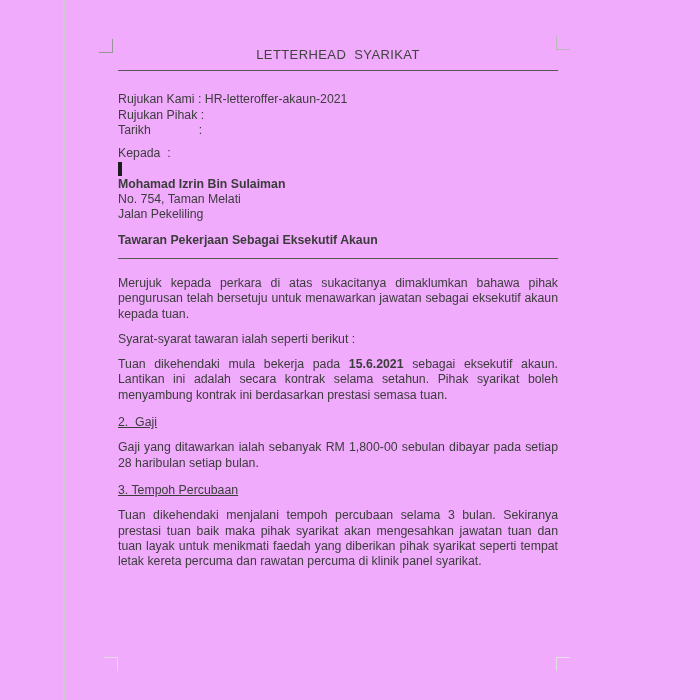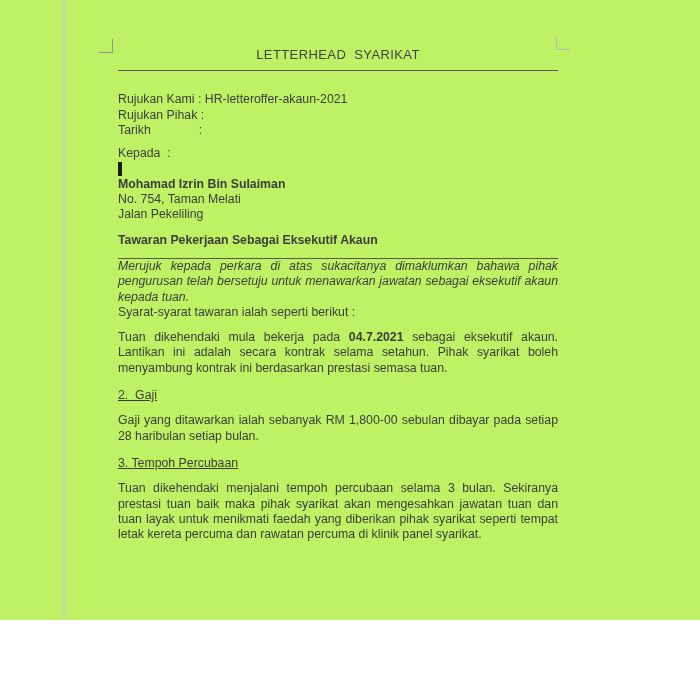--- a/index.html
+++ b/index.html
@@ -2,22 +2,22 @@
 <html><head>
 <meta charset="utf-8">
 <style>
   html, body { margin: 0; padding: 0; background: #ffffff; }
   body {
     width: 700px; height: 700px;
     font-family: "Liberation Sans", "DejaVu Sans", sans-serif;
     -webkit-font-smoothing: antialiased;
   }
   .canvas {
-    position: relative; width: 700px; height: 620px;
-    background: #bef264; overflow: hidden;
+    position: relative; width: 700px; height: 700px;
+    background: #f0abfc; overflow: hidden;
   }
   
   .edge-line {
     position: absolute; left: 63px; top: 0;
     width: 1.5px; height: 700px; background: #cccccc;
   }
   
   .mark { position: absolute; width: 13px; height: 13px; }
   .mark.tl { left: 99px;  top: 39px;  border-right: 1.5px solid #969696; border-bottom: 1.5px solid #969696; }
   .mark.tr { left: 556px; top: 36px;  border-left: 1.5px solid #b8b8b8;  border-bottom: 1.5px solid #b8b8b8; }
@@ -40,22 +40,22 @@
   .refs { margin-top: 21px; }
   .kepada { margin-top: 8px; }
   .cursor-line { height: 15.3px; position: relative; }
   .caret {
     position: absolute; left: 0; top: 1px;
     width: 4px; height: 13.5px; background: #1c1c1c;
   }
   .bold { font-weight: bold; }
   .salutation { margin-top: 8px; }
   .subject { margin-top: 10px; font-weight: bold; }
-  .para { text-align: justify; font-style: italic; }
-  .terms-intro { }
+  .para { margin-top: 17px; text-align: justify; }
+  .terms-intro { margin-top: 10px; }
   .sec-heading { margin-top: 12px; text-decoration: underline; }
   .sec-body { margin-top: 10px; text-align: justify; }
 </style>
 </head>
 <body>
 
 <div class="canvas">
   <div class="edge-line"></div>
   <div class="mark tl"></div>
   <div class="mark tr"></div>
@@ -86,21 +86,21 @@
     </div>
 
 
     <p class="subject">Tawaran Pekerjaan Sebagai Eksekutif Akaun</p>
     <hr class="rule rule2">
 
     <p class="para">Merujuk kepada perkara di atas sukacitanya dimaklumkan bahawa pihak pengurusan telah bersetuju untuk menawarkan jawatan sebagai eksekutif akaun kepada tuan.</p>
 
     <p class="terms-intro">Syarat-syarat tawaran ialah seperti berikut :</p>
 
-    <p class="sec-body"><span>Tuan dikehendaki mula bekerja pada </span><span class="bold">04.7.2021</span><span> sebagai eksekutif akaun. Lantikan ini adalah secara kontrak selama setahun. Pihak syarikat boleh menyambung kontrak ini berdasarkan prestasi semasa tuan.</span></p>
+    <p class="sec-body"><span>Tuan dikehendaki mula bekerja pada </span><span class="bold">15.6.2021</span><span> sebagai eksekutif akaun. Lantikan ini adalah secara kontrak selama setahun. Pihak syarikat boleh menyambung kontrak ini berdasarkan prestasi semasa tuan.</span></p>
 
     <p class="sec-heading pre">2.  Gaji</p>
     <p class="sec-body"><span>Gaji yang ditawarkan ialah sebanyak RM 1,800-00 sebulan dibayar pada setiap 28 haribulan setiap bulan.</span><span class="bold"></span><span></span></p>
 
     <p class="sec-heading pre">3. Tempoh Percubaan</p>
     <p class="sec-body"><span>Tuan dikehendaki menjalani tempoh percubaan selama 3 bulan. Sekiranya prestasi tuan baik maka pihak syarikat akan mengesahkan jawatan tuan dan tuan layak untuk menikmati faedah yang diberikan pihak syarikat seperti tempat letak kereta percuma dan rawatan percuma di klinik panel syarikat.</span><span class="bold"></span><span></span></p>
 
   </div>
 </div>
 

